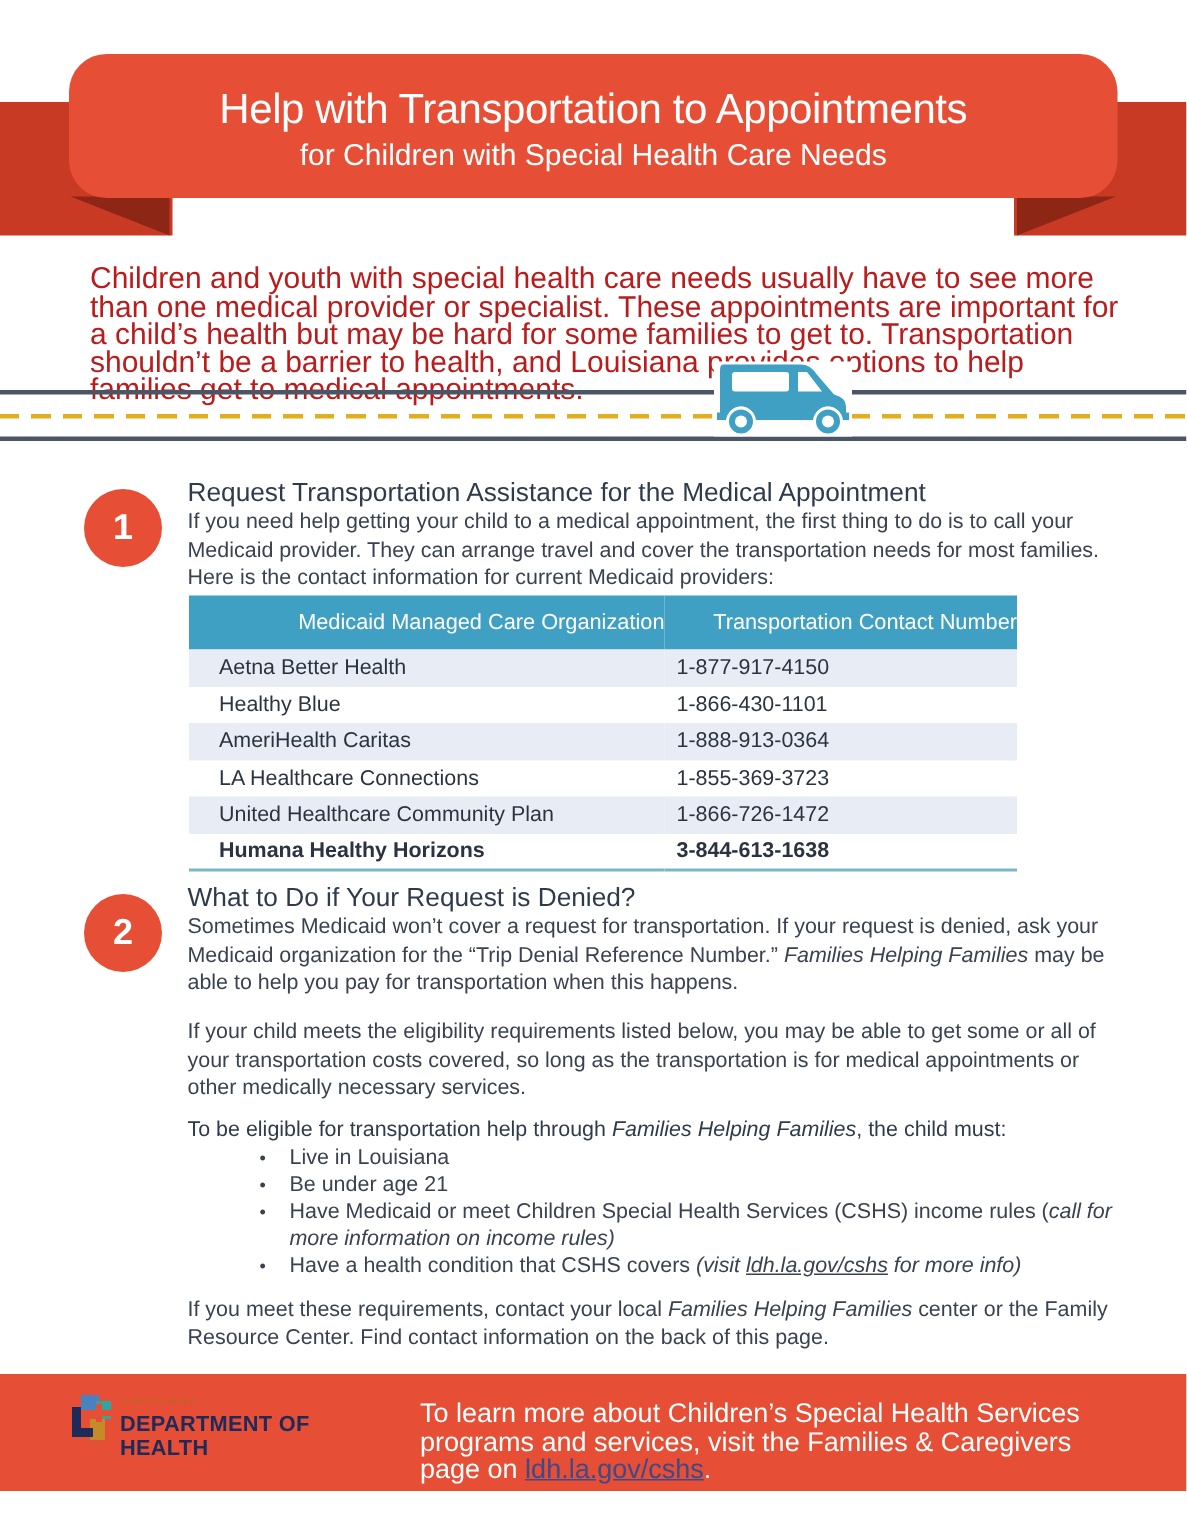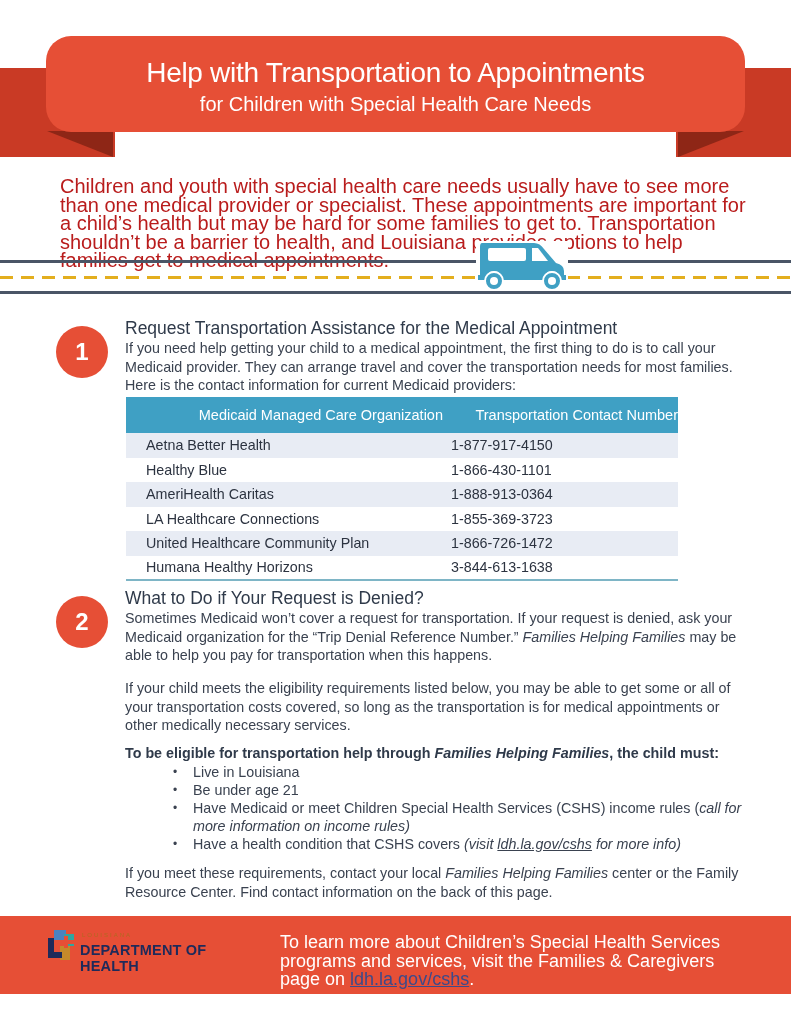--- a/index.html
+++ b/index.html
@@ -31,24 +31,24 @@
     font-size: 24px; font-weight: bold; text-align: center; line-height: 52px; }
 
   .section-title { position: absolute; left: 125px; font-size: 17.5px; color: #2f3a4a; line-height: 20px; }
   .section-body { position: absolute; left: 125px; width: 630px; font-size: 14.3px; line-height: 18.5px; color: #3a4250; }
 
   
   .table { position: absolute; left: 126px; top: 397px; width: 552px; border-collapse: collapse; }
   .table th { background: #3fa0c4; color: #ffffff; font-weight: normal; font-size: 14.5px; text-align: right; height: 36px; padding-left: 8px; }
   .table td { font-size: 14.3px; color: #2c3340; height: 24.5px; padding-left: 20px; }
   .table tr:nth-child(odd) td { background: #e8ecf4; }
-  .table tr:last-child td { border-bottom: 2px solid #7eb5c6; }
+  .table tr:last-child td { border-bottom: 2px solid #7eb5c6; font-weight: bold; }
   .table .c2 { width: 235px; padding-left: 8px; }
 
-  .bold-line { position: absolute; left: 125px; top: 745px; font-size: 14.3px; color: #2f3a4a; font-weight: bold; }
+  .bold-line { position: absolute; left: 125px; top: 745px; font-size: 14.3px; color: #2f3a4a; }
   .bullets { position: absolute; left: 168px; top: 763px; width: 600px; list-style: none; font-size: 14.3px; line-height: 18px; color: #3a4250; }
   .bullets li { position: relative; padding-left: 25px; }
   .bullets li::before { content: "•"; position: absolute; left: 5px; top: 0; font-size: 12px; }
   em { font-style: italic; }
   .link { text-decoration: underline; font-style: italic; }
 
   
   .footer { position: absolute; left: 0; top: 916px; width: 791px; height: 78px; background: #e64f36; }
   .footer-text { position: absolute; left: 280px; top: 17px; width: 470px; color: #ffffff; font-size: 18px; line-height: 18.5px; }
   .footer-text .flink { color: #3d4a8a; text-decoration: underline; }

